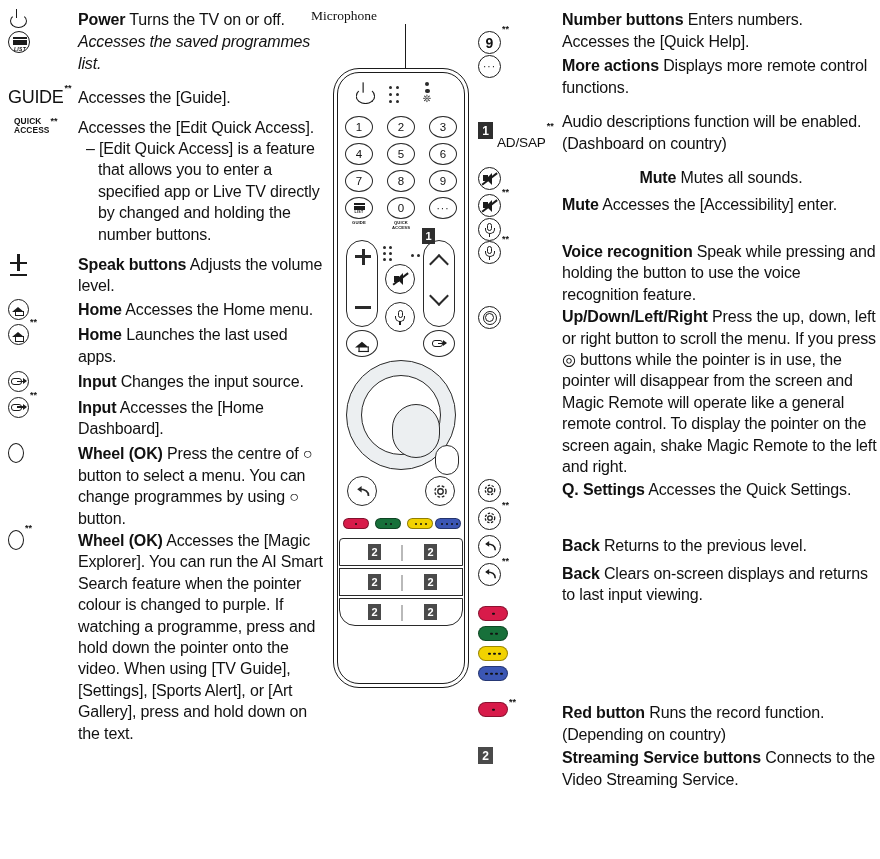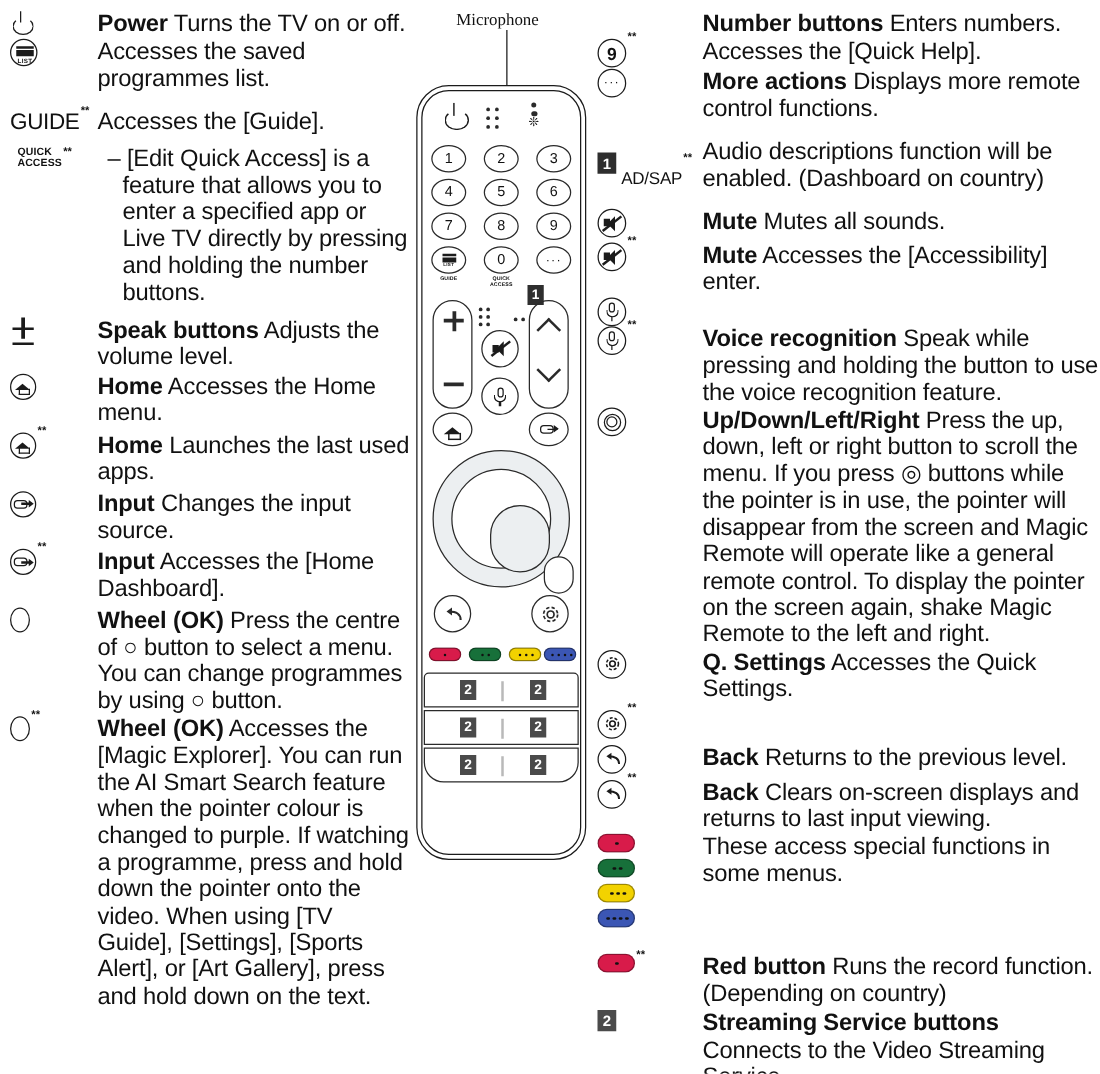--- a/index.html
+++ b/index.html
@@ -22,21 +22,21 @@
     flex:0 0 auto;
     display:flex; align-items:flex-start; justify-content:flex-start;
     position:relative;
   }
   .tx-cell { flex:1 1 auto; }
 
   .col-left .ic-cell  { width:78px; padding-left:8px; }
   .col-left .tx-cell  { padding-left:0px; }
   .col-right .ic-cell { width:92px; padding-left:8px; }
 
-  .ln { font-size:19px; line-height:21.4px; letter-spacing:-0.15px; }
+  .ln { font-size:16px; line-height:21.4px; letter-spacing:-0.15px; }
   .b  { font-weight:bold; }
   .dash-block { padding-left:18px; text-indent:-12px; }
 
   
   .circ {
     width:21px; height:21px; border:1.6px solid #1b1b1b; border-radius:50%;
     display:inline-flex; align-items:center; justify-content:center;
     position:relative; flex:0 0 auto;
   }
   .stars { font-size:9px; font-weight:bold; line-height:1;
@@ -138,21 +138,21 @@
           border:1px solid rgba(0,0,0,.35); flex:0 0 auto; }
   .pill i { position:absolute; top:50%; transform:translateY(-50%);
             width:2.6px; height:2.6px; border-radius:50%; background:#111; }
 
   
   #remote { position:absolute; left:333px; top:68px; width:136px; height:620px; }
   .rbody { position:absolute; inset:0; border:1.7px solid #1b1b1b; border-radius:26px;
            background:#fff; }
   .rbody2 { position:absolute; left:4px; top:4px; right:4px; bottom:4px;
             border:1.2px solid #1b1b1b; border-radius:22px; }
-  .mic-label { position:absolute; left:-22px; top:-60px; width:120px; text-align:right;
+  .mic-label { position:absolute; left:-22px; top:-60px; width:120px; text-align:left;
                font-size:13.5px; font-family:"Liberation Serif", serif; }
   .mic-line { position:absolute; left:72px; top:-44px; width:1.4px; height:44px; background:#1b1b1b; }
 
   .rk { position:absolute; border:1.5px solid #2a2a2a; border-radius:50%;
         display:flex; align-items:center; justify-content:center;
         background:#fff; font-size:11.5px; }
   .rk.num { width:28px; height:22px; }
   .sublbl { position:absolute; font-size:4.2px; font-weight:bold; text-align:center;
             width:40px; letter-spacing:.1px; line-height:5px; }
   .dots3 { letter-spacing:1px; font-size:10px; }
@@ -195,21 +195,21 @@
 
     <div class="entry" style="margin-top:9px;">
       <div class="ic-cell">
         <span class="pw"></span>
       </div>
       <div class="tx-cell">
         <div class="ln"><span class="b">Power</span><span> Turns the TV on or off.</span></div>
       </div>
     </div>
 
-    <div class="entry" style="margin-top:1px;">
+    <div class="entry" style="margin-top:1px;font-style:italic;">
       <div class="ic-cell">
         <span class="listic">
           <span class="bar b1"></span>
             <span class="bar b2"></span>
             <span class="tl">LIST</span>
         </span>
       </div>
       <div class="tx-cell">
         <div class="ln">Accesses the saved programmes list.</div>
       </div>
@@ -231,21 +231,22 @@
       <div class="ic-cell" style="padding-left:14px;">
         <span class="ic-wrap" style="align-items:flex-start;">
           <span class="qa-txt">
             <span>QUICK</span><br>
             <span>ACCESS</span>
           </span>
           <span class="stars" style="top:0px;">**</span>
         </span>
       </div>
       <div class="tx-cell">
-        <div class="ln dash-block" style="padding-left:20px;">–  [Edit Quick Access] is a feature that allows you to enter a specified app or Live TV directly by pressing and holding the number buttons.</div>
+        <div class="ln">Accesses the [Edit Quick Access].</div>
+        <div class="ln dash-block" style="padding-left:20px;">–  [Edit Quick Access] is a feature that allows you to enter a specified app or Live TV directly by changed and holding the number buttons.</div>
       </div>
     </div>
 
     <div class="entry" style="margin-top:9px;">
       <div class="ic-cell">
         <span class="volic">
           <i class="pv ph"></i>
             <i class="pv pvv"></i>
             <i class="pv pb"></i>
         </span>
@@ -577,21 +578,21 @@
             </span>
           <span class="adsap" style="margin-left:4px;margin-top:24px;">AD/SAP</span>
           <span class="stars" style="top:-4px;">**</span>
         </span>
       </div>
       <div class="tx-cell">
         <div class="ln">Audio descriptions function will be enabled. (Dashboard on country)</div>
       </div>
     </div>
 
-    <div class="entry" style="margin-top:13px;">
+    <div class="entry" style="margin-top:13px;text-align:center;">
       <div class="ic-cell">
         <span class="circ" style="width:23px;height:23px;">
           <span class="muteg">
               <i class="sp"></i>
               <i class="cn"></i>
               <i class="sl"></i>
             </span>
         </span>
       </div>
       <div class="tx-cell">
@@ -735,23 +736,20 @@
             <i style="left:14px"></i>
             <i style="left:19px"></i>
           </span>
         <span class="pill" style="background:#3B56B4;">
             <i style="left:6px"></i>
             <i style="left:11px"></i>
             <i style="left:16px"></i>
             <i style="left:21px"></i>
           </span>
       </div>
-      <div class="tx-cell">
-        <div class="ln">These access special functions in some menus.</div>
-      </div>
     </div>
 
     <div class="entry" style="margin-top:21px;">
       <div class="ic-cell">
         <span class="ic-wrap">
           <span class="pill" style="background:#D81B4A;">
               <i style="left:13px"></i>
             </span>
           <span class="stars" style="top:-4px;">**</span>
         </span>

